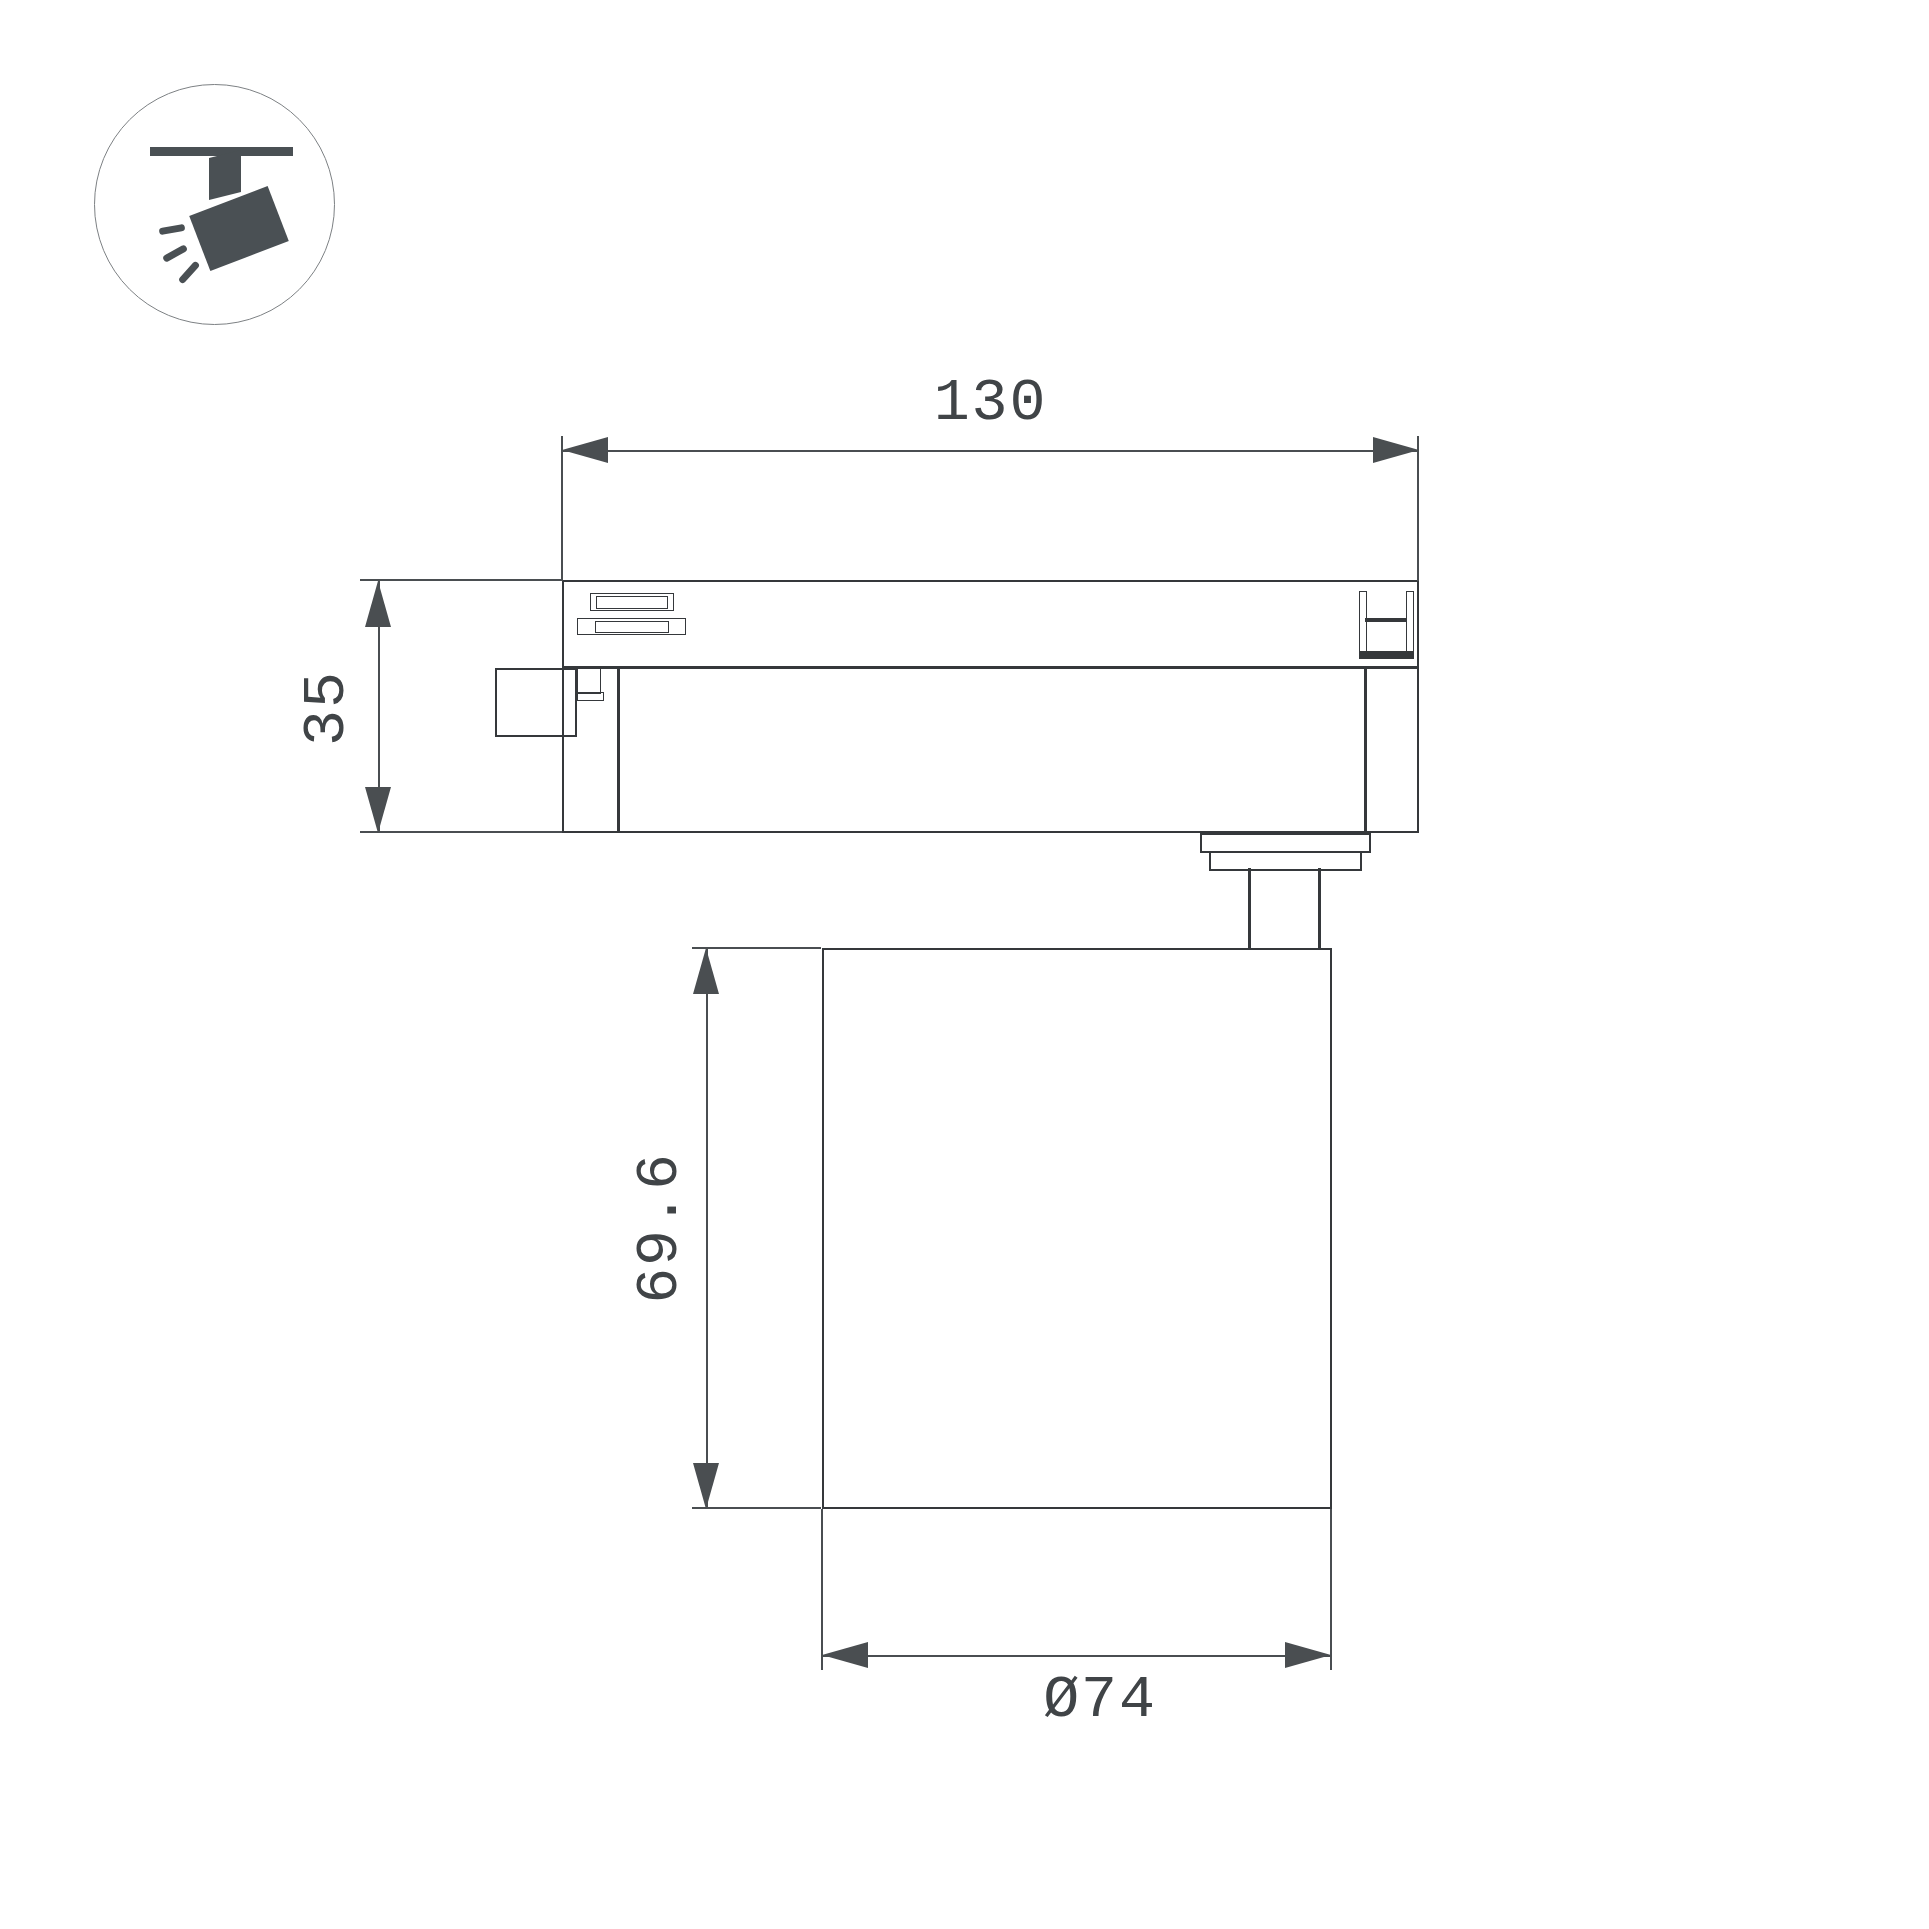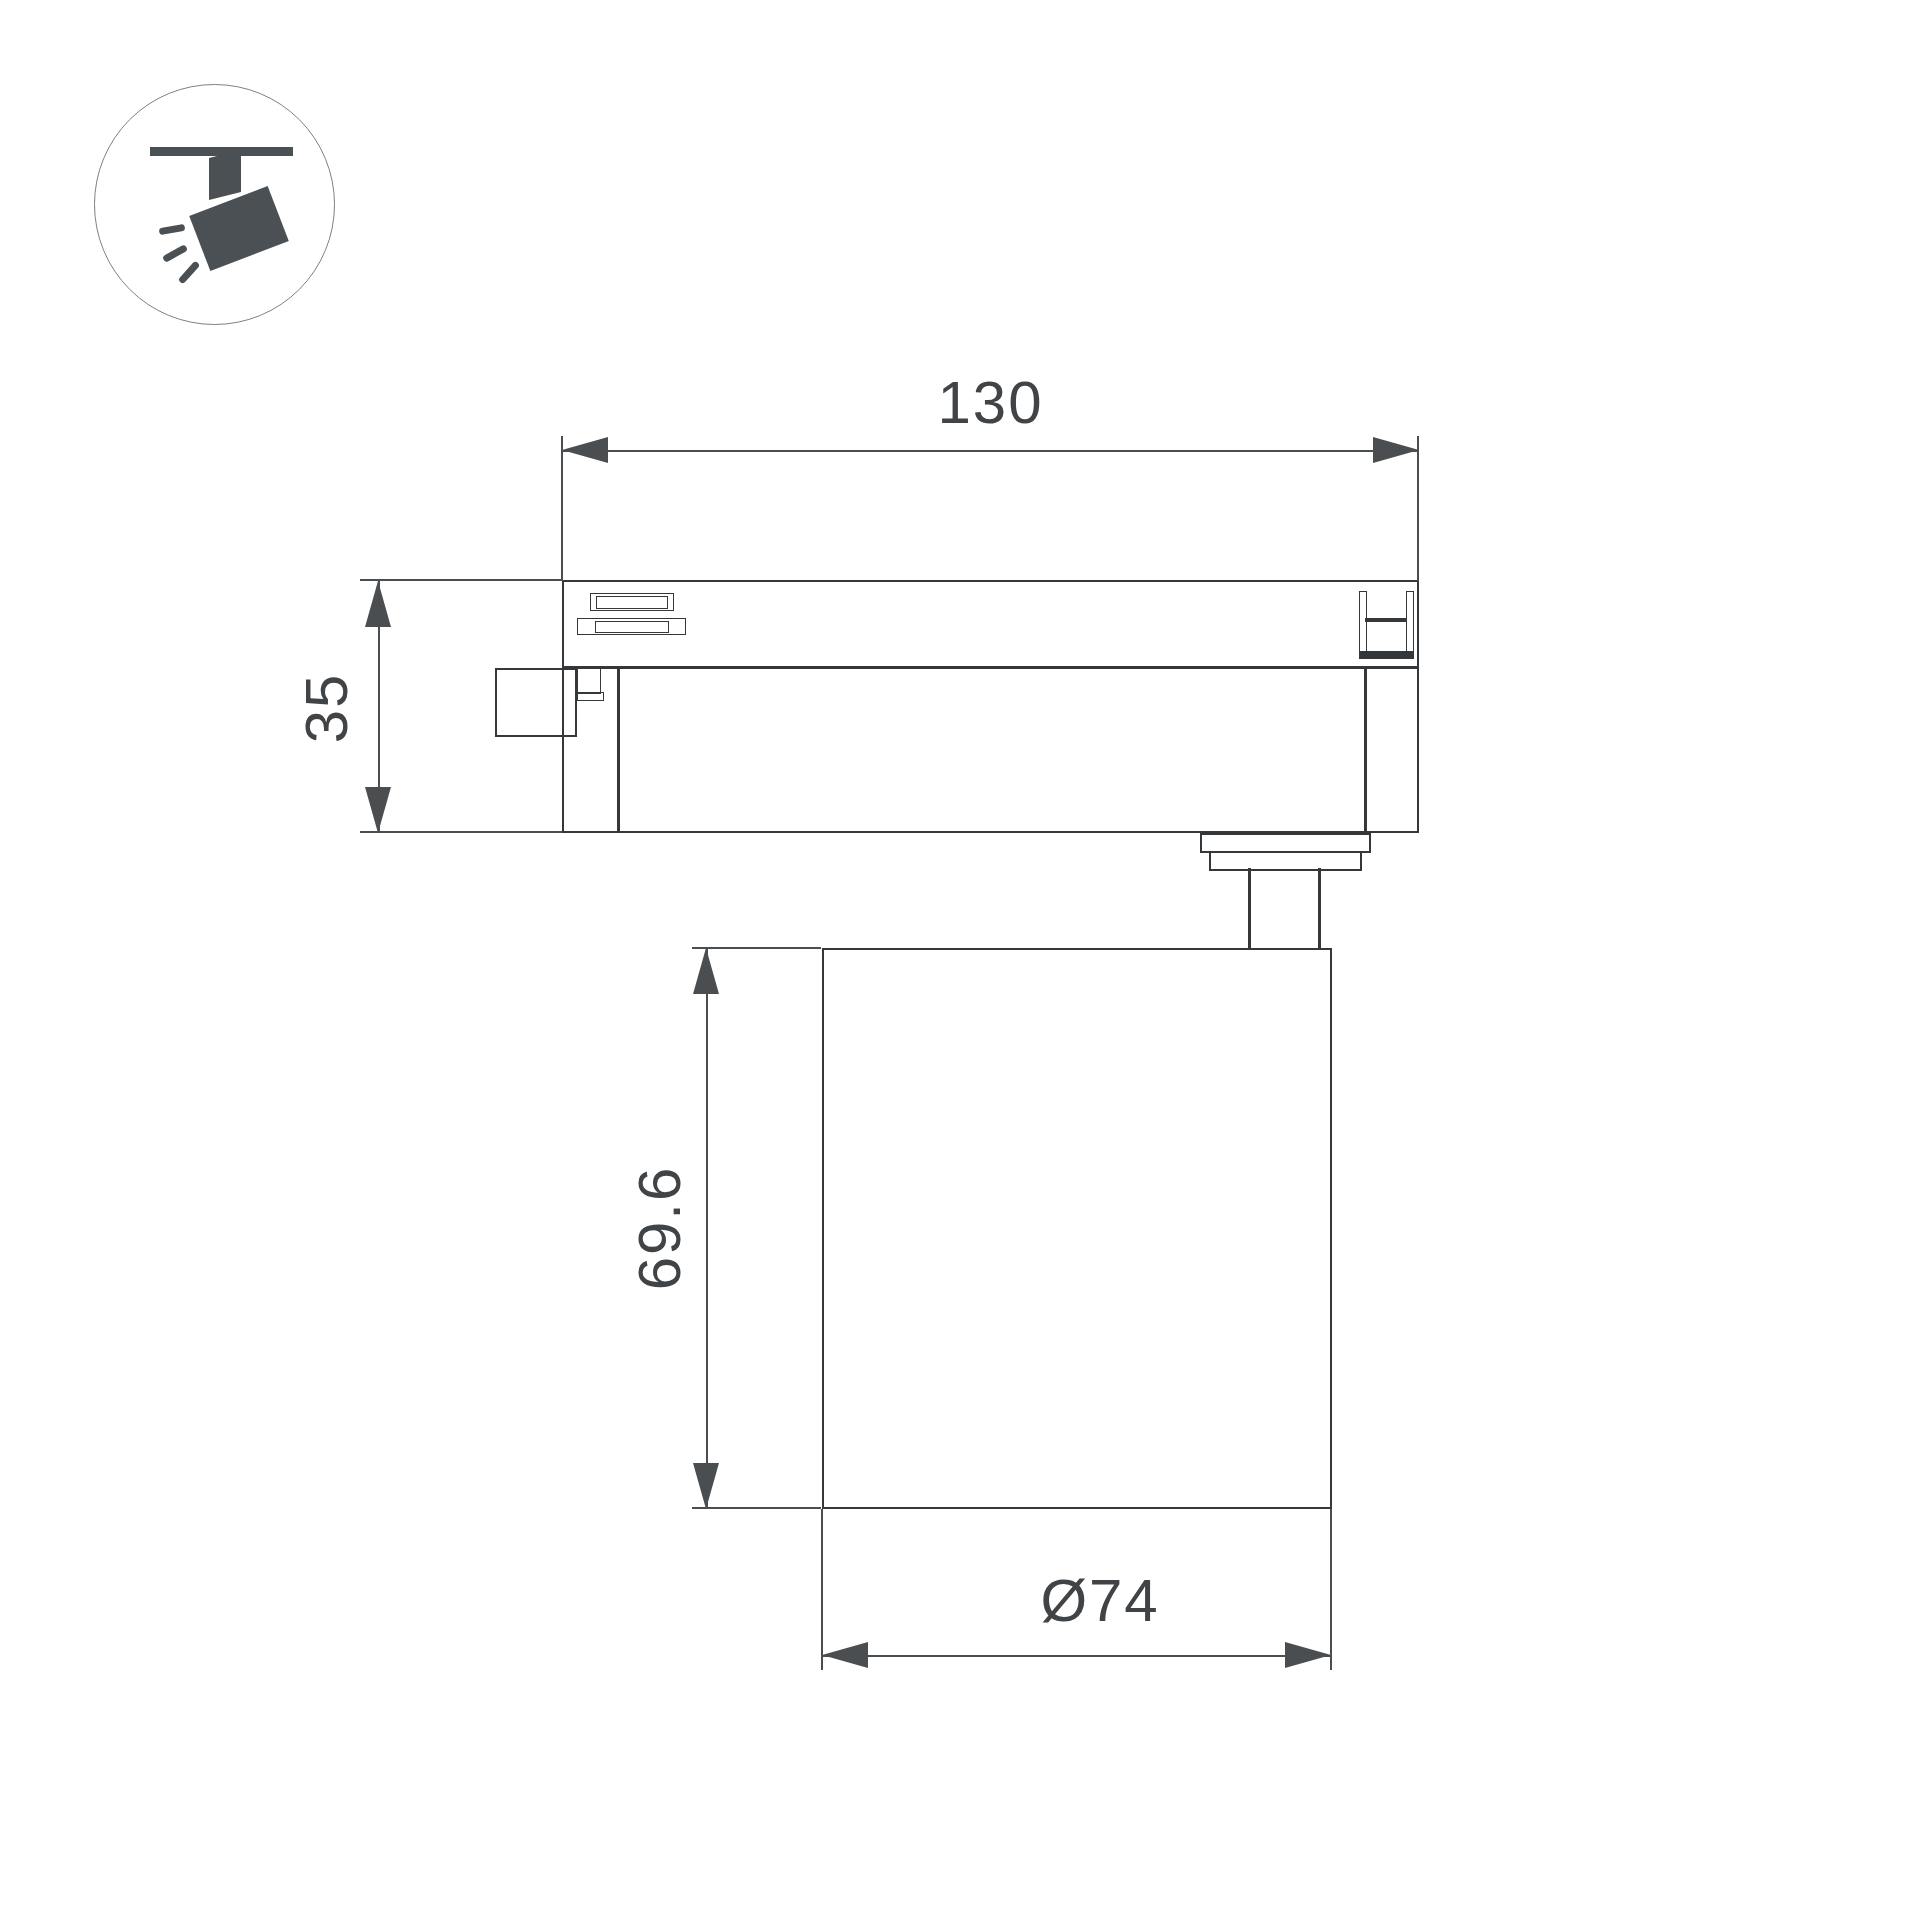--- a/index.html
+++ b/index.html
@@ -6,21 +6,21 @@
     --outline:#35383b;
     --dim:#4a4e51;
     --text:#404447;
     --icon:#4a5054;
     --circle:#7d8184;
     --bg:#ffffff;
   }
   html,body{margin:0;padding:0;background:var(--bg,#fff);}
   .canvas{
     position:relative;width:1929px;height:1929px;background:var(--bg,#fff);
-    font-family:Liberation Sans, sans-serif;overflow:hidden;
+    font-family:Liberation Mono, monospace;overflow:hidden;
   }
   
   .ln{position:absolute;background:var(--outline,#35383b);}
   
   .rect{position:absolute;border:2.9px solid var(--outline,#35383b);box-sizing:border-box;background:transparent;}
   .rect2{position:absolute;border:1.9px solid var(--outline,#35383b);box-sizing:border-box;background:transparent;}
   
   .dln{position:absolute;background:var(--dim,#4a4e51);}
   
   .arr{position:absolute;width:0;height:0;border-style:solid;border-color:transparent;}
@@ -99,16 +99,16 @@
   <div class="dln" style="left:706px;top:948px;width:1.9px;height:561px;"></div>
   <div class="arr a-up" style="left:693px;top:948px;"></div>
   <div class="arr a-down" style="left:693px;top:1463px;"></div>
   <div class="dimtext vert" style="left:563px;top:1193px;width:193px;height:70px;">69.6</div>
 
   <div class="dln" style="left:821px;top:1509px;width:1.9px;height:161px;"></div>
   <div class="dln" style="left:1330px;top:1509px;width:1.9px;height:161px;"></div>
   <div class="dln" style="left:822px;top:1655px;width:510px;height:1.9px;"></div>
   <div class="arr a-left" style="left:822px;top:1642px;"></div>
   <div class="arr a-right" style="left:1285px;top:1642px;"></div>
-  <div class="dimtext" style="left:994px;top:1566px;width:212px;">Ø74</div>
+  <div class="dimtext" style="left:994px;top:1665px;width:212px;">Ø74</div>
 
 </div>
 
 
 </body></html>

